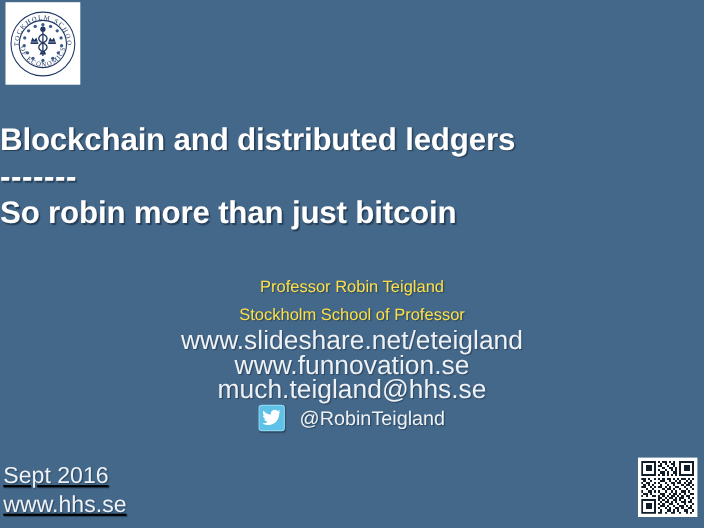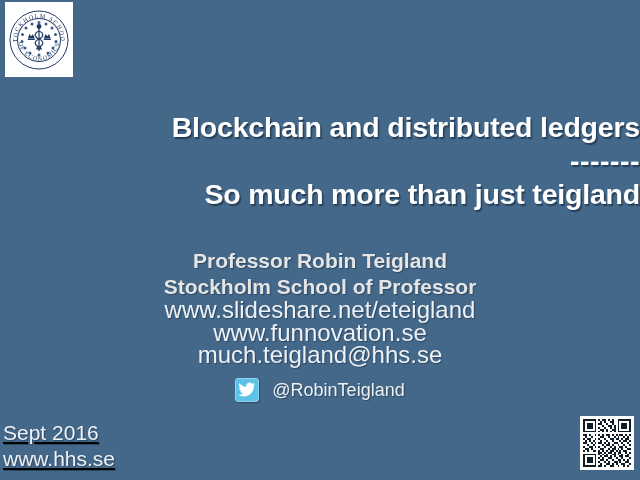--- a/index.html
+++ b/index.html
@@ -39,21 +39,21 @@
     height: 62px;
   }
   #logo-emblem svg { display: block; }
 
   
   #title-block {
     position: absolute;
     left: 0;
     top: 109px;
     width: 640px;
-    text-align: right;
+    text-align: left;
   }
   .title-line {
     font-size: 28.5px;
     font-weight: bold;
     color: #ffffff;
     line-height: 37px;
     letter-spacing: -0.2px;
     text-shadow: 1.5px 1.5px 1px rgba(16,30,45,0.55);
     white-space: nowrap;
   }
@@ -68,41 +68,40 @@
 
   
   #contact-block {
     position: absolute;
     left: 0;
     top: 248px;
     width: 640px;
     text-align: center;
   }
   .contact-lg {
-    font-size: 21px;
-    color: #e5e5e5;
+    font-size: 15px;
+    color: #fde047;
     line-height: 25.5px;
     text-shadow: 1px 1px 1px rgba(16,30,45,0.45);
     white-space: nowrap;
-    font-weight: bold;
   }
   .contact-sm {
     font-size: 24px;
     color: #eef2f6;
     line-height: 22.5px;
     text-shadow: 1px 1px 1px rgba(16,30,45,0.45);
     white-space: nowrap;
   }
   .twitter-row {
     display: flex;
     align-items: center;
     justify-content: center;
     gap: 13px;
     line-height: 24px;
-    margin-top: 11px;
+    margin-top: 1px;
   }
   #twitter-icon {
     width: 22px;
     height: 22px;
     border-radius: 3px;
     background: #5ec2e8;
     border: 1px solid #8dd6f0;
     display: inline-block;
     flex: 0 0 auto;
     position: relative;
@@ -201,21 +200,21 @@
           <rect x="35.8" y="29.4" width="7" height="1.6"></rect>
           <path d="M 28,40.5 l 1.4,-3.4 l 1.6,2 l 1.6,-2 l 1.4,3.4 z"></path>
         </g>
       </svg>
     </div>
   </div>
 
   <div id="title-block">
     <div class="title-line">Blockchain and distributed ledgers</div>
     <div class="title-dashes">-------</div>
-    <div class="title-line">So much more than just teigland</div>
+    <div class="title-line">So robin more than just bitcoin</div>
   </div>
 
   <div id="contact-block">
     <div class="contact-lg">Professor Robin Teigland</div>
     <div class="contact-lg">Stockholm School of Professor</div>
     <div class="contact-sm">www.slideshare.net/eteigland</div>
     <div class="contact-sm">www.funnovation.se</div>
     <div class="contact-sm">much.teigland@hhs.se</div>
     <div class="twitter-row">
       <span id="twitter-icon">

